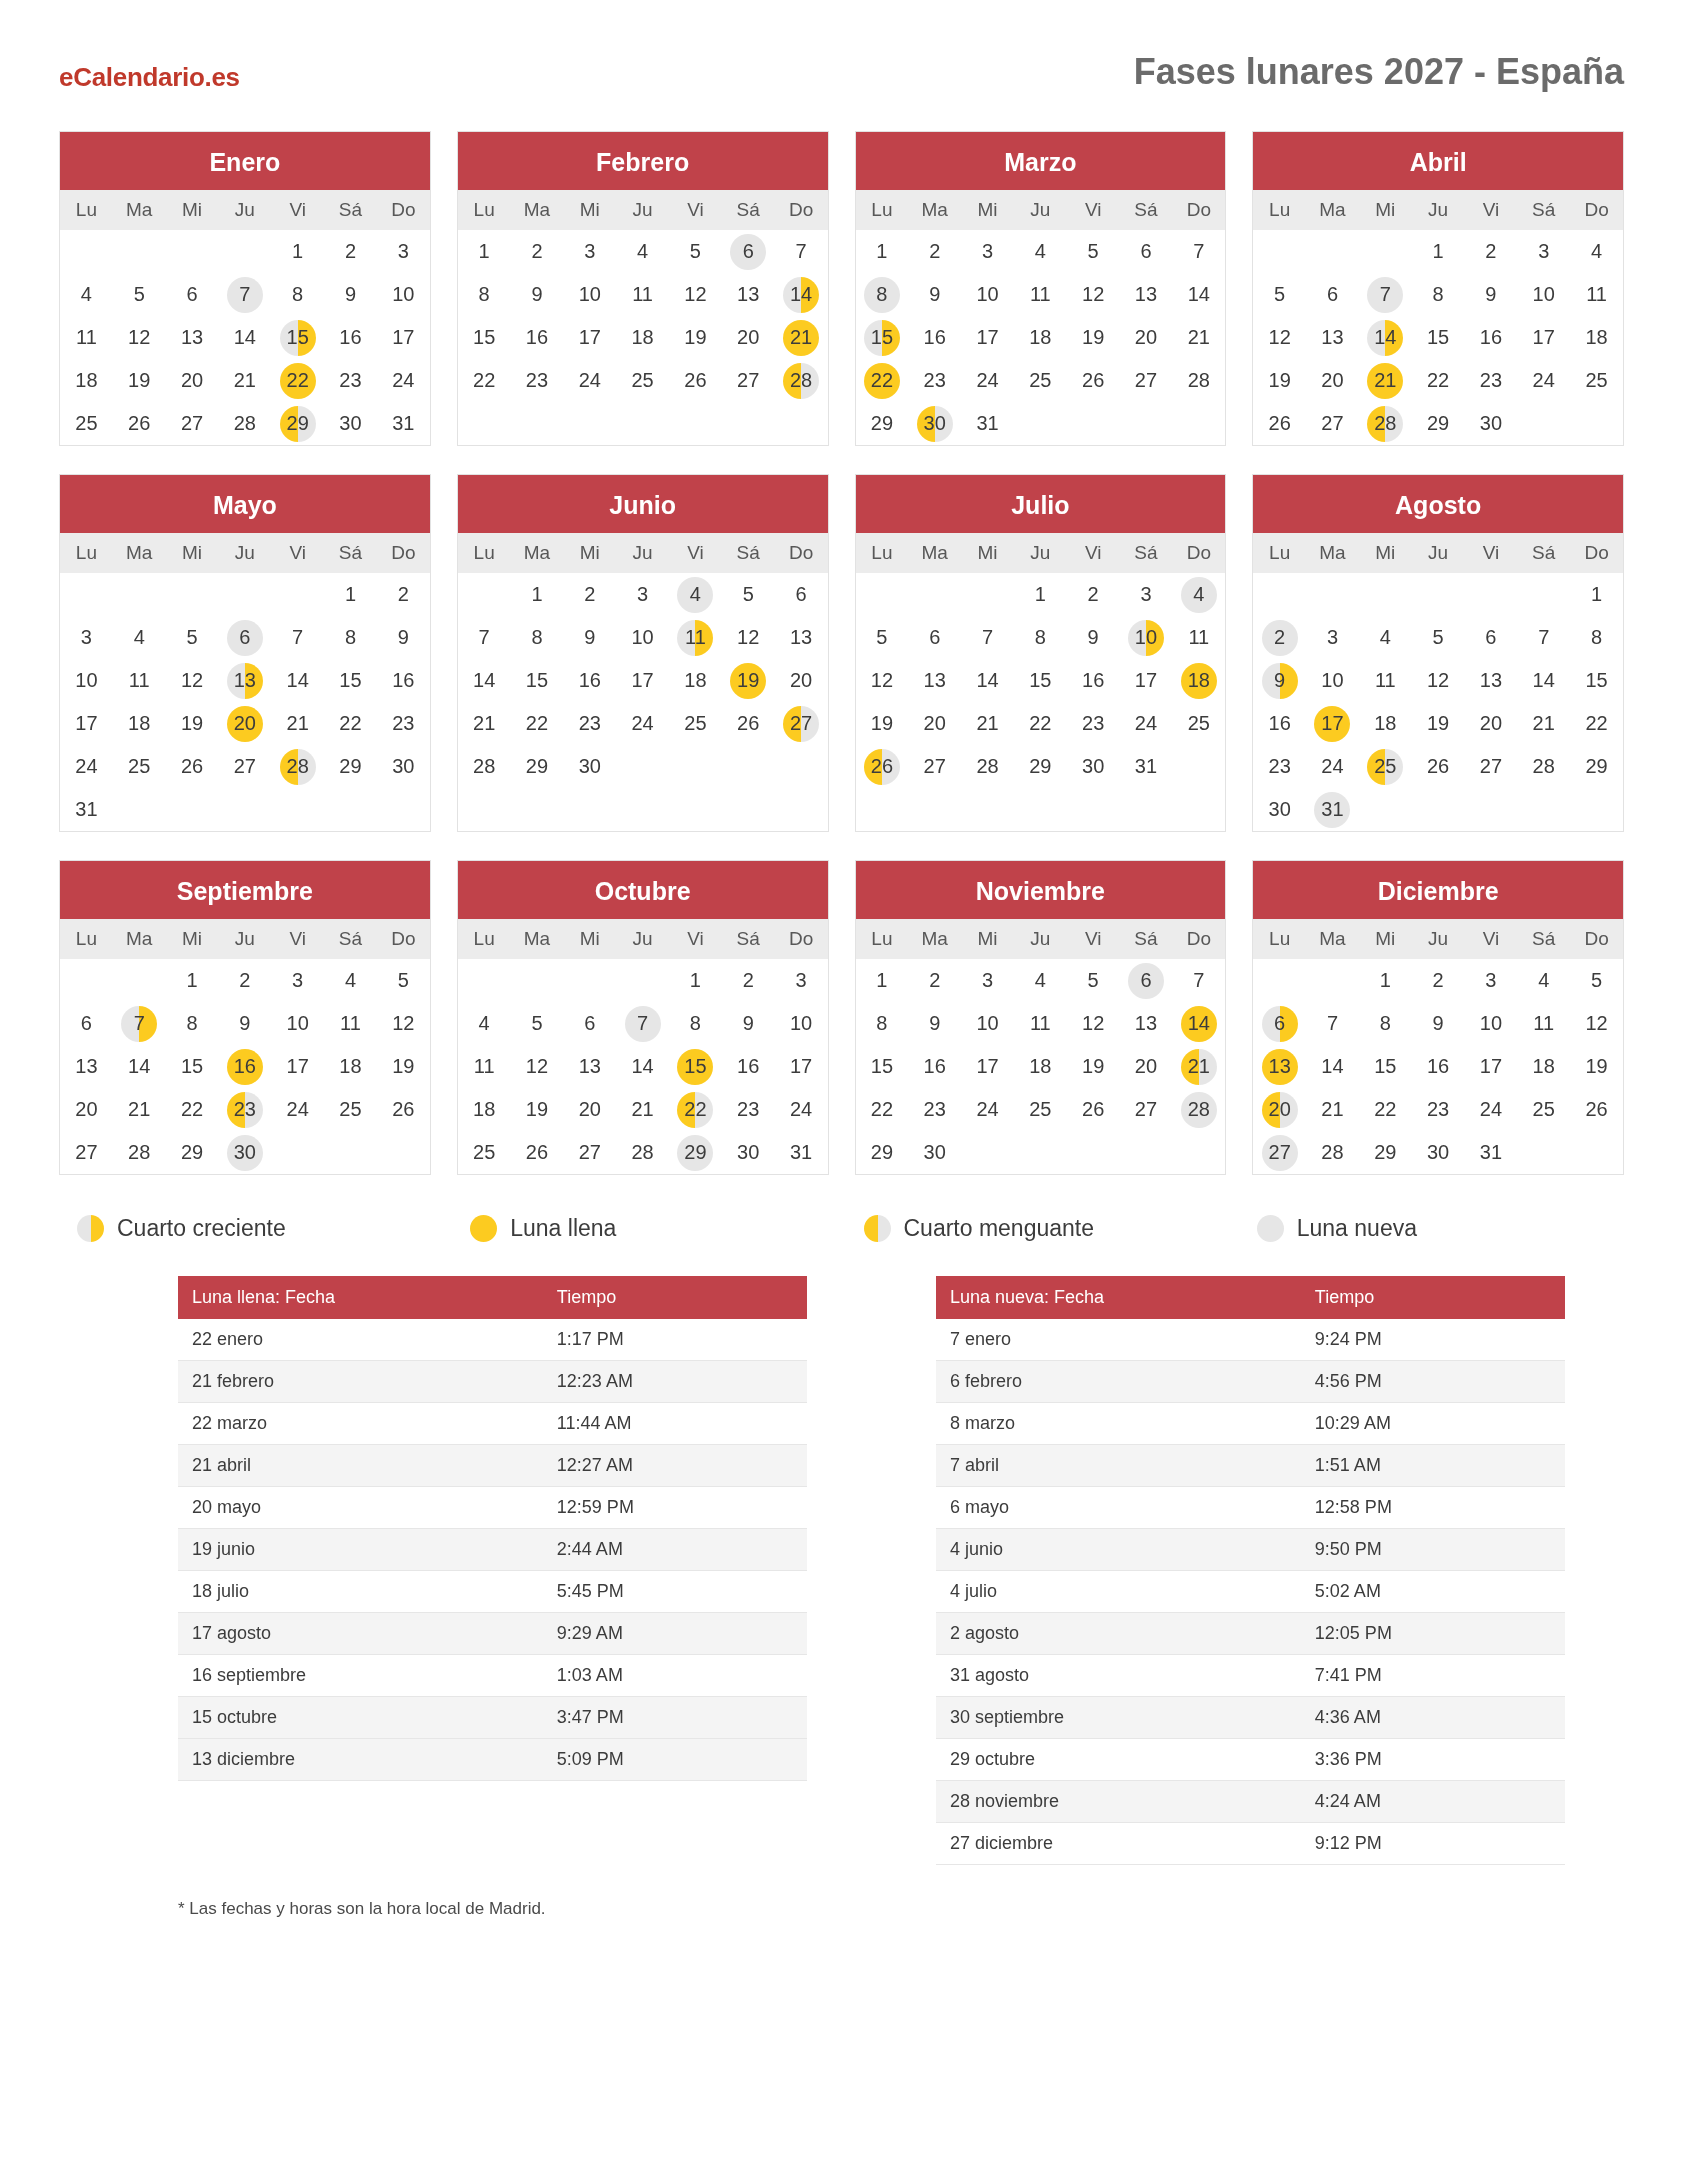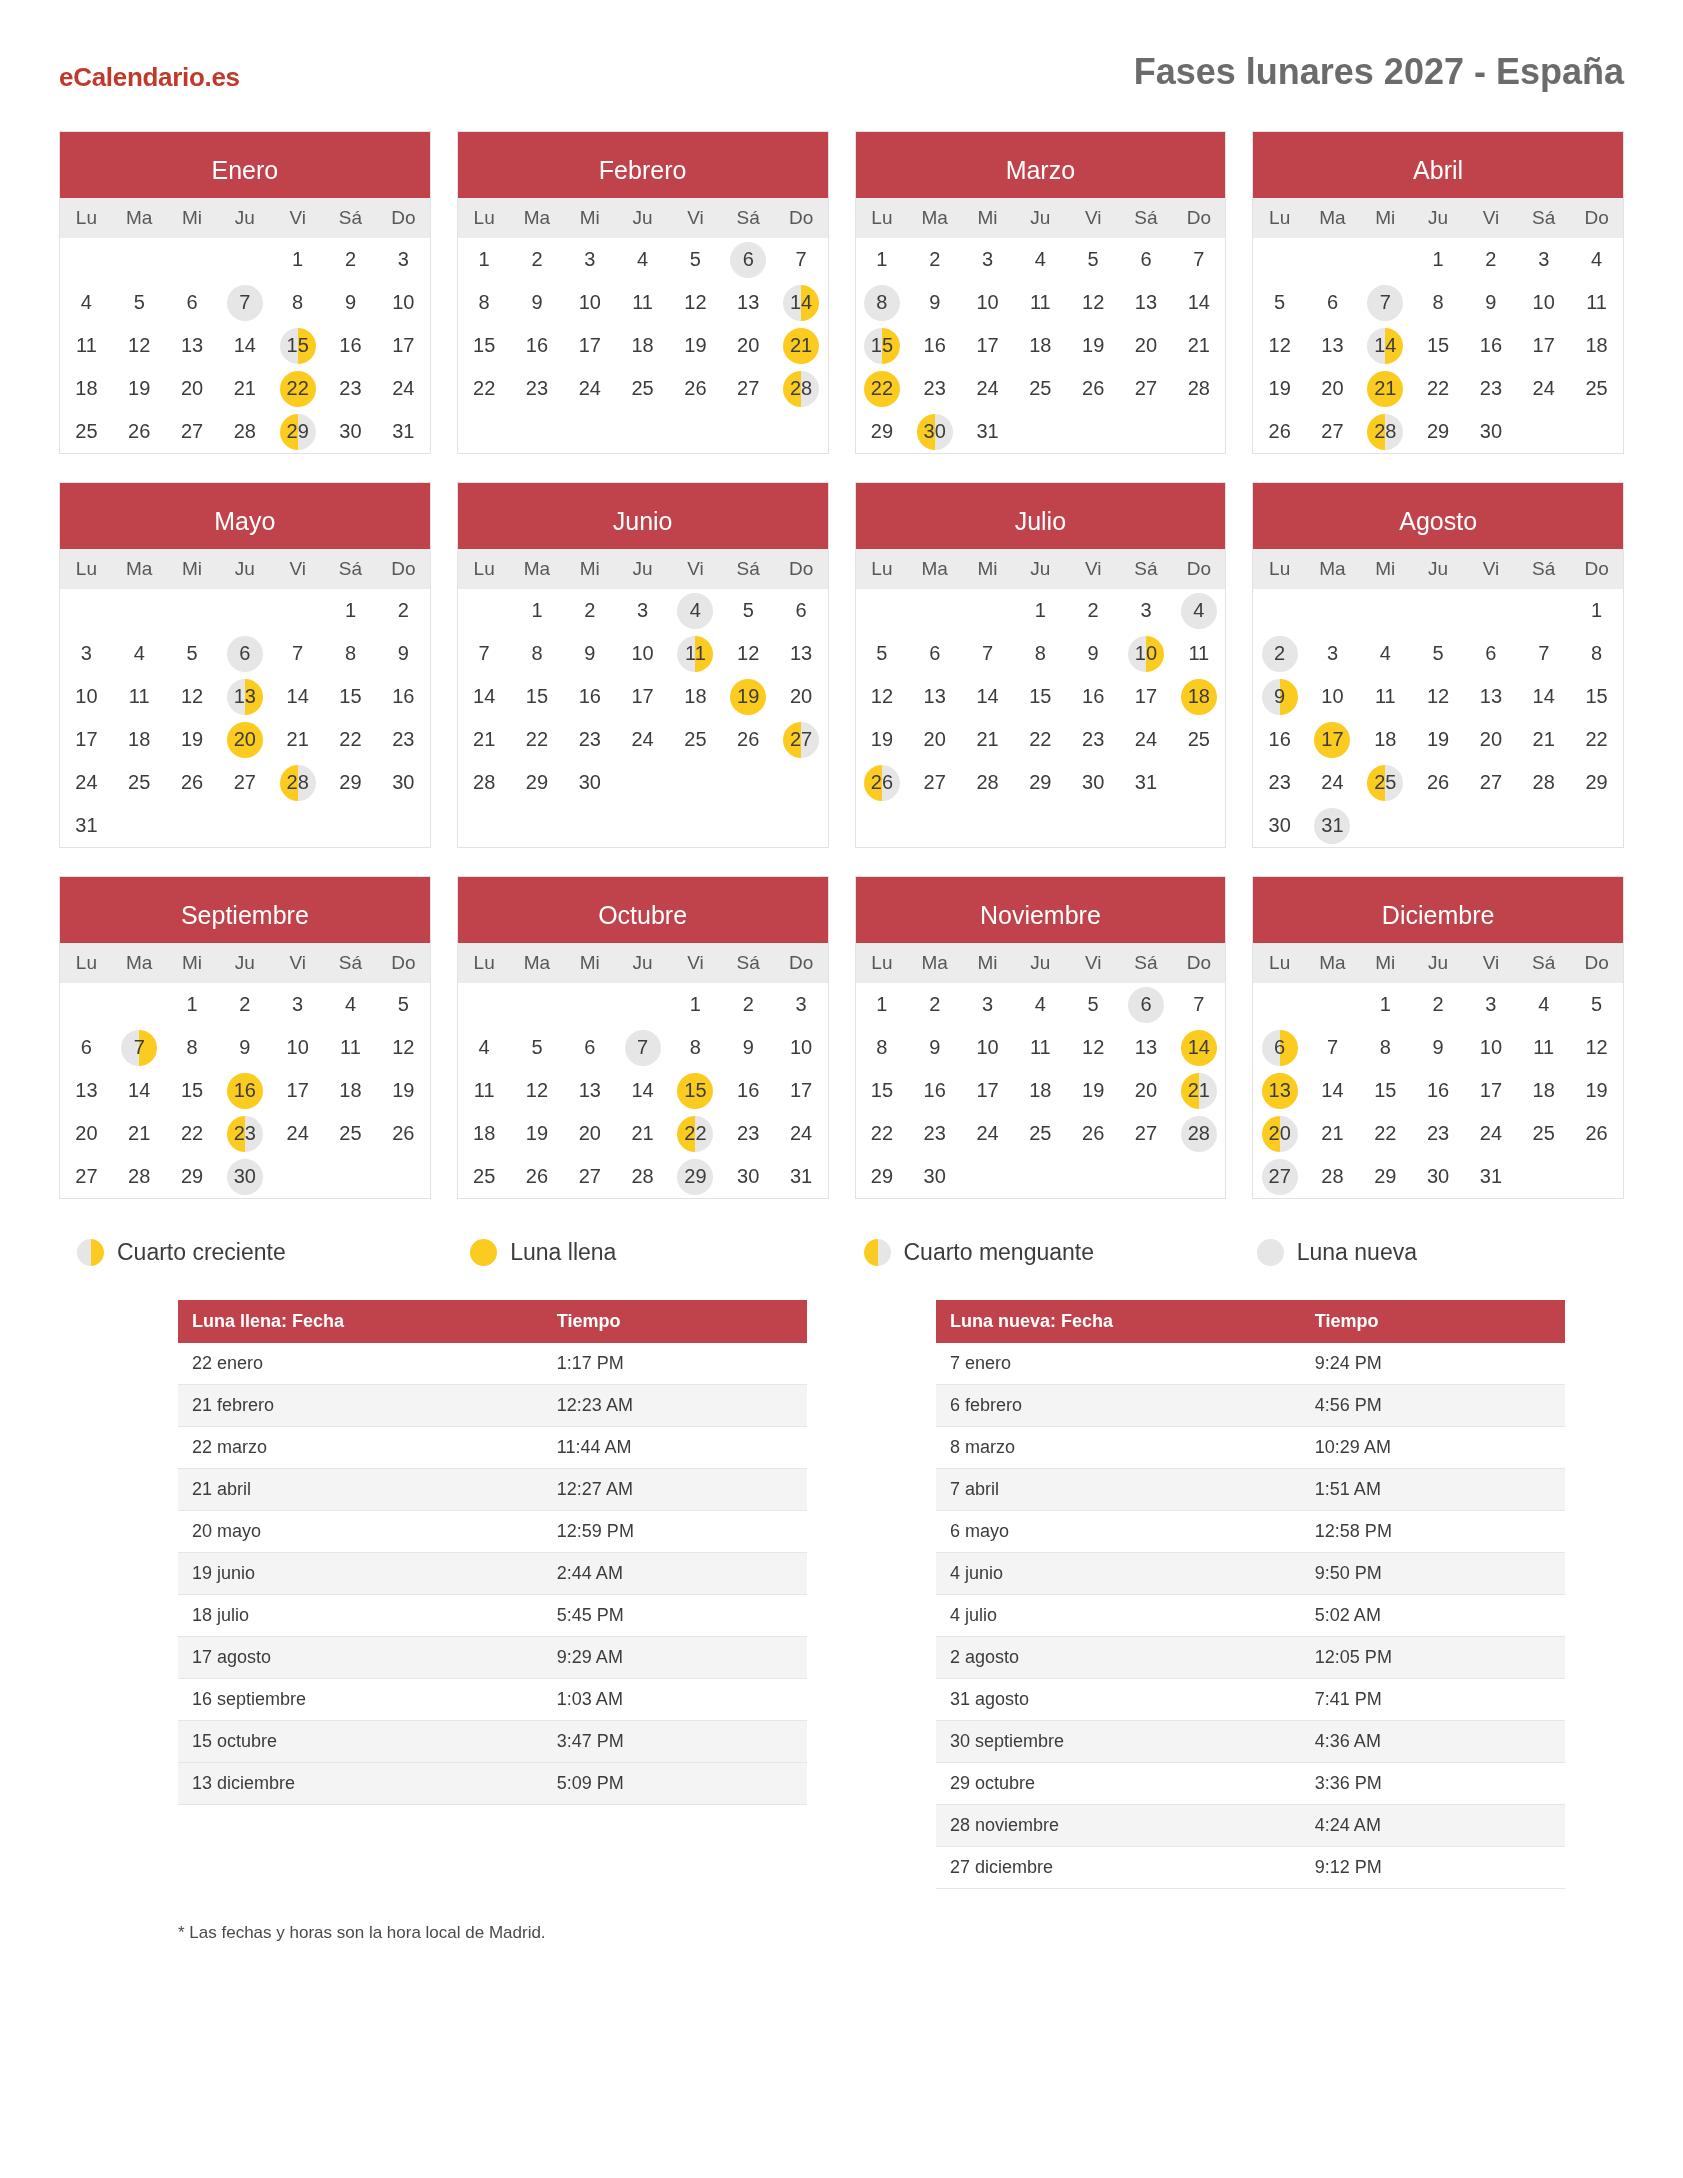--- a/index.html
+++ b/index.html
@@ -41,22 +41,22 @@
   }
   .month {
     border: 1px solid #e2e2e2;
     background: #ffffff;
   }
   .month-title {
     background: #c0424a;
     color: #ffffff;
     text-align: center;
     font-size: 25px;
-    font-weight: normal;
-    padding: 24px 0 13px 0;
+    font-weight: bold;
+    padding: 16px 0 13px 0;
   }
   table.cal {
     width: 100%;
     border-collapse: collapse;
     table-layout: fixed;
   }
   table.cal th {
     background: #ececec;
     color: #585858;
     font-size: 19px;
@@ -115,21 +115,21 @@
   }
   table.phase {
     width: 100%;
     border-collapse: collapse;
     font-size: 18px;
   }
   table.phase th {
     background: #c0424a;
     color: #ffffff;
     font-size: 18px;
-    font-weight: bold;
+    font-weight: normal;
     text-align: left;
     padding: 11px 14px;
     margin-left: 20px;
   }
   table.phase td {
     padding: 10px 14px;
     color: #3c3c3c;
     border-bottom: 1px solid #e6e6e6;
   }
   table.phase tr.alt td { background: #f4f4f4; }

